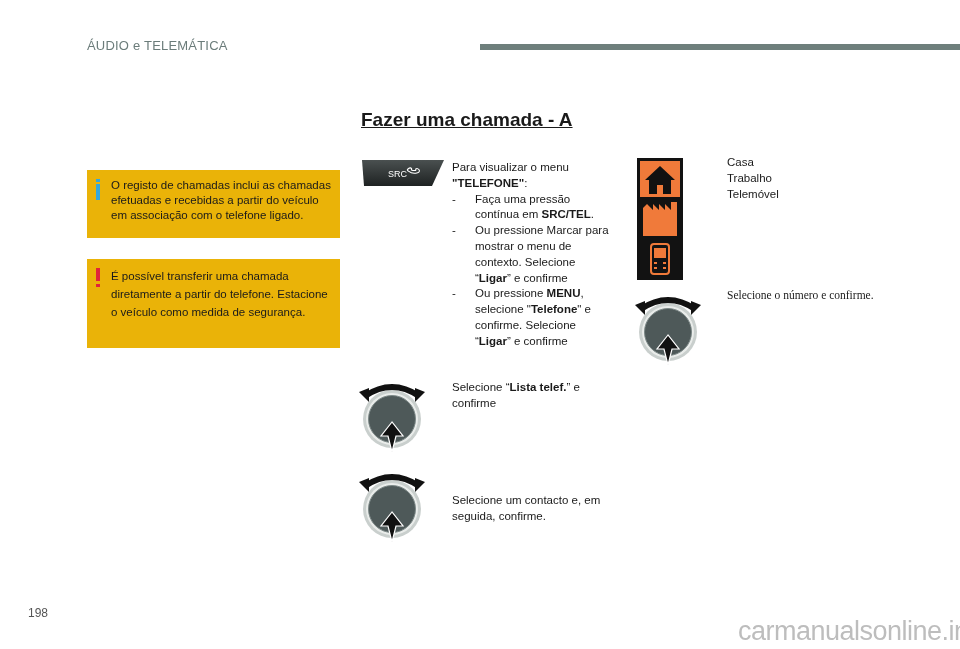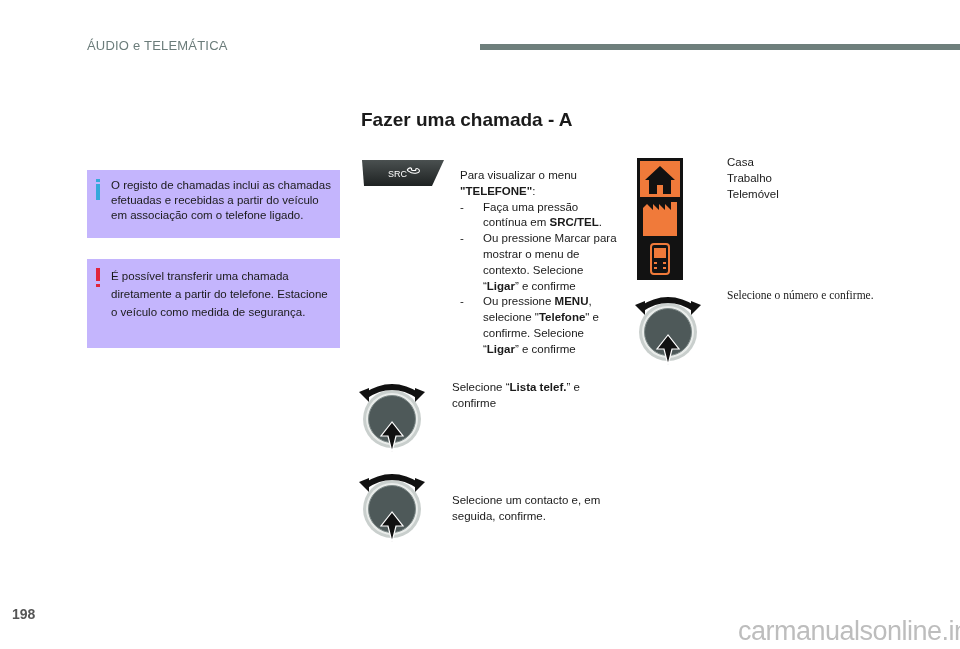--- a/index.html
+++ b/index.html
@@ -1,74 +1,74 @@
 <!DOCTYPE html>
 <html><head>
 <meta charset="utf-8">
 <style>
   html, body { margin:0; padding:0; }
   body { width:960px; height:649px; background:#ffffff; position:relative; overflow:hidden;
          font-family:"Liberation Sans", sans-serif; color:#1a1a1a; }
   .abs { position:absolute; }
   .header-title { left:87px; top:38px; font-size:13px; color:#6b7c7a; letter-spacing:0.2px; }
   .header-bar { left:480px; top:44px; width:480px; height:6px; background:#6e7f7c; }
-  .note-box { background:#c4b5fd; left:87px; width:253px; box-sizing:border-box; padding:8px 8px 8px 24px; font-size:11.5px; line-height:15px; color:#1a1a1a; }
+  .note-box { background:#eab308; left:87px; width:253px; box-sizing:border-box; padding:8px 8px 8px 24px; font-size:11.5px; line-height:15px; color:#1a1a1a; }
   .note-box .ico { position:absolute; left:9px; top:10px; }
   .info-i { width:4px; height:16px; background:#35a8db; }
   .info-i::before { content:""; position:absolute; left:0; top:-5px; width:4px; height:3px; background:#35a8db; }
   .warn-bang { width:4px; height:13px; background:#e0243b; }
   .warn-bang::after { content:""; position:absolute; left:0; top:16px; width:4px; height:3px; background:#e0243b; }
   h2 { margin:0; font-size:19px; line-height:20px; font-weight:bold; color:#1a1a1a; }
   .body-text { font-size:11.5px; line-height:15.8px; color:#1a1a1a; }
   .body-text b { font-weight:bold; }
   .list-item { position:relative; padding-left:23px; }
   .list-item .dash { position:absolute; left:0; top:0; }
   .src-btn { left:360px; top:158px; width:85px; height:30px; }
   .knob { width:66px; height:72px; }
   .contact-icons { left:637px; top:158px; width:46px; height:122px; background:#121212; }
-  .page-num { left:12px; top:606px; font-size:14px; color:#555; font-weight:bold; }
+  .page-num { left:28px; top:606px; font-size:12px; color:#555; font-weight:normal; }
   .watermark { left:738px; top:616px; font-size:27px; color:#bdbdbd; letter-spacing:-0.5px; }
 </style>
 </head>
 <body>
 
 <div class="abs header-title">ÁUDIO e TELEMÁTICA</div>
 <div class="abs header-bar"></div>
 
 <div class="abs note-box" style="top:170px; height:68px;">
   <span class="ico info-i" style="top:14px;"></span>
   <span>O registo de chamadas inclui as chamadas efetuadas e recebidas a partir do veículo em associação com o telefone ligado.</span>
 </div>
 
 <div class="abs note-box" style="top:259px; height:89px; line-height:18px;">
   <span class="ico warn-bang" style="top:9px;"></span>
   <span>É possível transferir uma chamada diretamente a partir do telefone. Estacione o veículo como medida de segurança.</span>
 </div>
 
-<div class="abs" style="left:361px; top:110px; width:270px;">
+<div class="abs" style="left:361px; top:110px; width:270px;text-decoration:underline;">
   <h2>Fazer uma chamada - A</h2>
 </div>
 
 <div class="abs src-btn">
   <svg width="85" height="30" viewBox="0 0 85 30">
     <defs>
         <linearGradient id="srcg" x1="0" y1="0" x2="0" y2="1">
           <stop offset="0" stop-color="#4a5050"></stop>
           <stop offset="1" stop-color="#1e2222"></stop>
         </linearGradient>
       </defs>
     <path d="M2 2 L84 2 L72 28 L4 28 Z" fill="url(#srcg)"></path>
     <text x="28" y="19" font-family="Liberation Sans, sans-serif" font-size="9" fill="#ffffff">SRC</text>
     <g transform="translate(48,11) rotate(-40)">
       <path d="M0 0 q3 0 3 2 l-1 1 q1 2 3 3 l1 -1 q2 0 2 3 q-1 2 -3 1 q-5 -2 -6 -7 q-1 -2 1 -2z" fill="none" stroke="#ffffff" stroke-width="1.1"></path>
     </g>
   </svg>
 </div>
 
-<div class="abs body-text" style="left:452px; top:168px; width:160px;margin-left:8px;">
+<div class="abs body-text" style="left:452px; top:160px; width:160px;">
   <div><span>Para visualizar o menu</span><br>
     <b>"TELEFONE"</b><span>:</span></div>
   <div class="list-item">
     <span class="dash">-</span>
     <span>Faça uma pressão contínua em </span><b>SRC/TEL</b><span>.</span>
   </div>
   <div class="list-item">
     <span class="dash">-</span>
     <span>Ou pressione Marcar para mostrar o menu de contexto. Selecione “</span><b>Ligar</b><span>” e confirme</span>
   </div>

